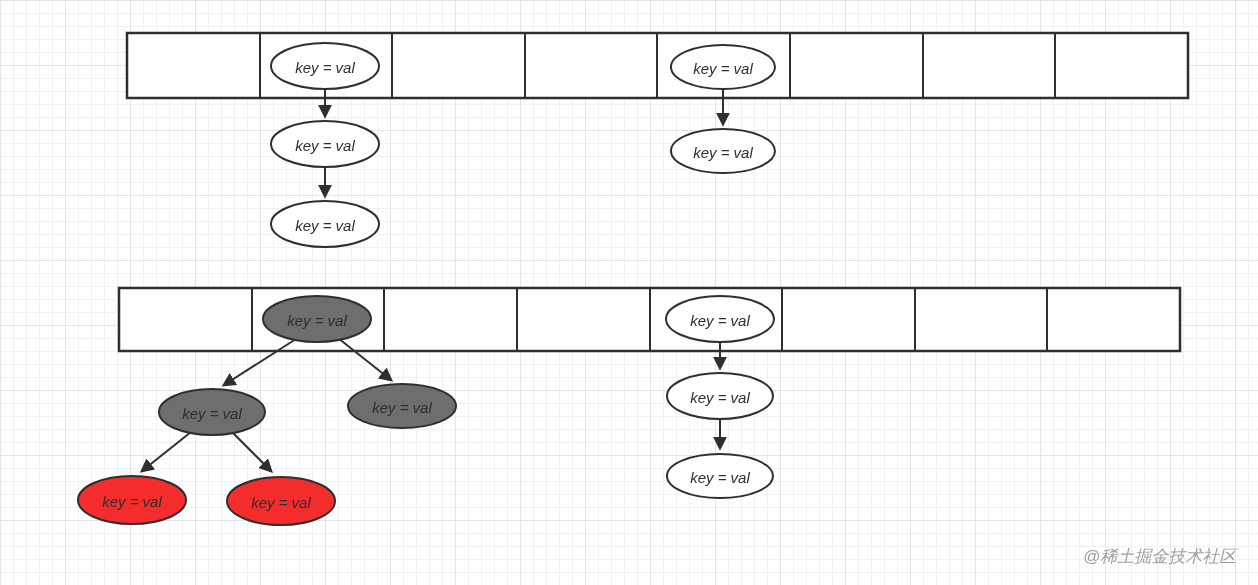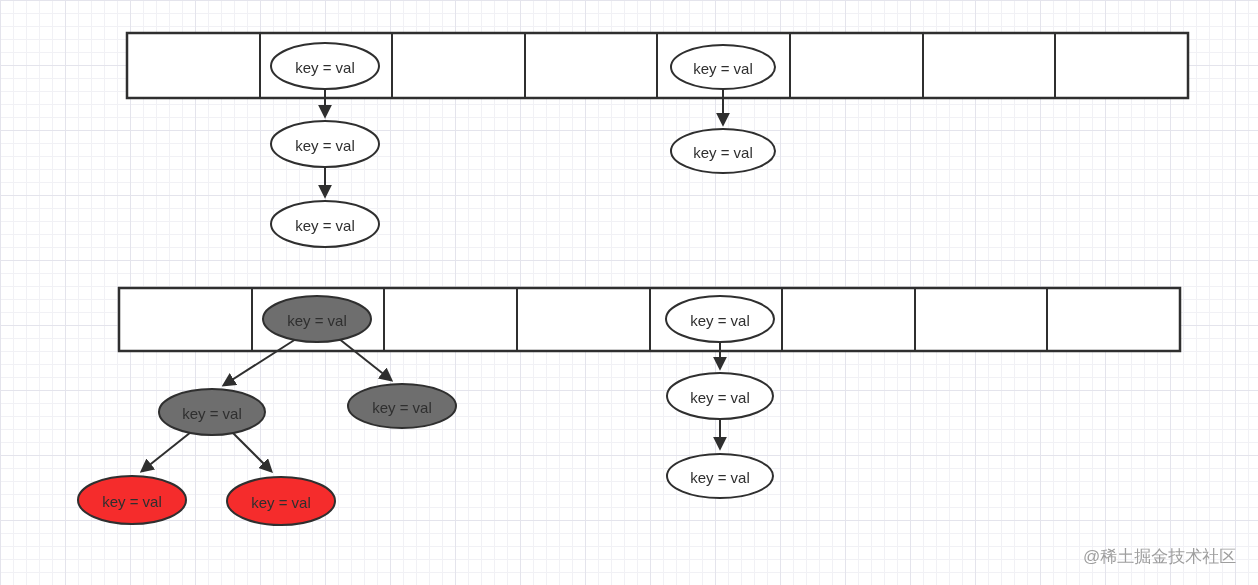--- a/index.html
+++ b/index.html
@@ -12,20 +12,21 @@
     width: 1258px;
     height: 585px;
     overflow: hidden;
     background-color: #ffffff;
     background-image:
       linear-gradient(#e4e4ec 1px, transparent 1px),
       linear-gradient(90deg, #e4e4ec 1px, transparent 1px),
       linear-gradient(#f1f1f5 1px, transparent 1px),
       linear-gradient(90deg, #f1f1f5 1px, transparent 1px);
     background-size: 65px 65px, 65px 65px, 13px 13px, 13px 13px;
+    font-style: italic;
   }
   svg { position: absolute; left: 0; top: 0; }
   .node-text {
     font-family: "Liberation Sans", sans-serif;
     font-size: 15px;
     fill: #2f2f2f;
   }
   .watermark-text {
     font-family: "Liberation Sans", sans-serif;
     font-size: 17px;

